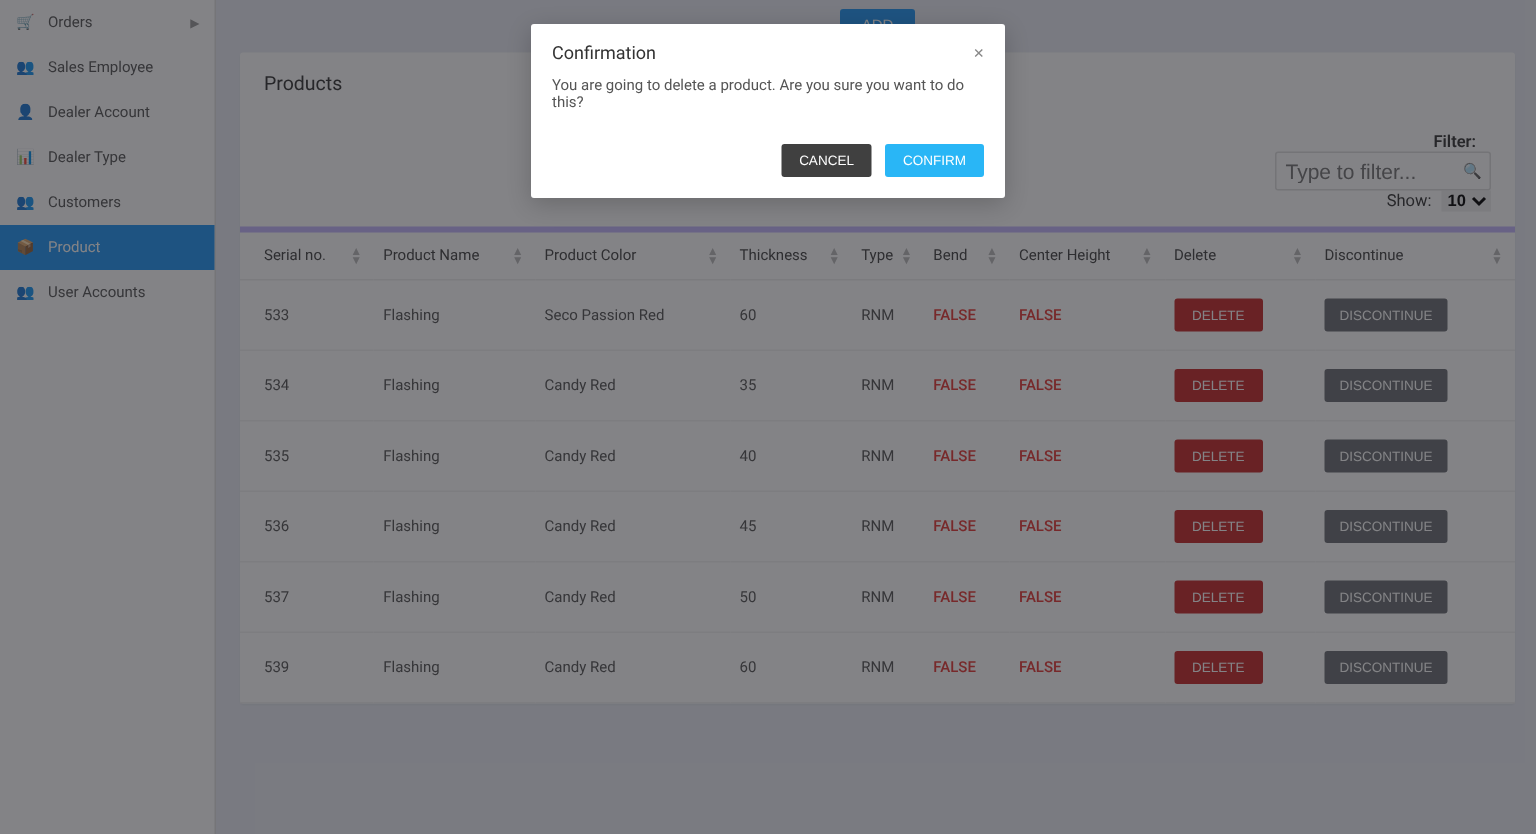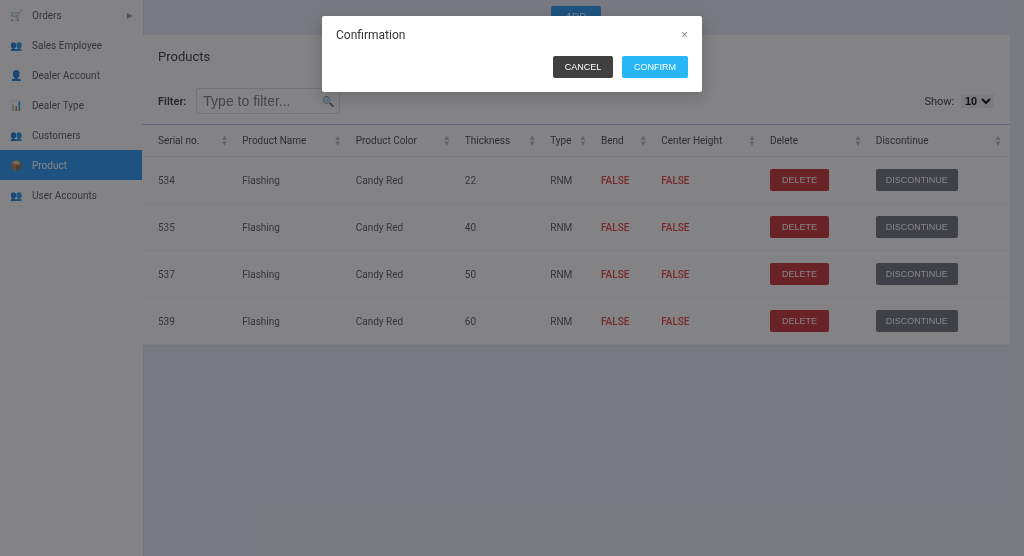--- a/index.html
+++ b/index.html
@@ -4,47 +4,47 @@
   <style>
     * { margin: 0; padding: 0; box-sizing: border-box; }
     body { font-family: -apple-system, BlinkMacSystemFont, 'Segoe UI', Roboto, Arial, sans-serif; font-size: 11px; background: #e9ecf4; color: #333; overflow-x: hidden; width: 1024px; height: 556px; position: relative; }
     
     .sidebar { position: absolute; left: 0; top: 0; width: 144px; height: 556px; background: #fff; border-right: 1px solid #e0e0e0; }
     .sidebar-item { display: flex; align-items: center; padding: 8px 10px; color: #555; cursor: pointer; font-size: 10px; }
     .sidebar-item.active { background: #2196F3; color: #fff; }
     .sidebar-icon { width: 14px; height: 14px; margin-right: 8px; display: inline-flex; align-items: center; justify-content: center; }
     .sidebar-chev { margin-left: auto; font-size: 8px; color: #999; }
     
-    .main { position: absolute; left: 128px; top: 0; right: 0; height: 556px; overflow: auto; }
+    .main { position: absolute; left: 146px; top: 0; right: 0; height: 556px; overflow: auto; }
     .addbar { text-align: center; padding: 6px 0; }
     .btn-add { background: #2196F3; color: #fff; border: none; padding: 6px 14px; font-size: 10px; border-radius: 2px; cursor: pointer; }
     
     .panel { background: #fff; margin: 0 14px 10px; border-radius: 2px; box-shadow: 0 1px 2px rgba(0,0,0,0.05); }
     .panel-title { padding: 14px 16px; font-size: 13px; color: #333; font-weight: 400; }
     
-    .filter-row { display:flex; align-items:center; padding: 10px 16px; border-bottom: 1px solid #c4b5fd; }
+    .filter-row { display:flex; align-items:flex-end; padding: 10px 16px; border-bottom: 4px solid #c4b5fd; flex-direction: column; }
     .filter-label { font-weight:600; font-size:11px; margin-right:10px; }
     .filter-input-wrap { position:relative; }
     .filter-input { border:1px solid #ddd; padding:4px 24px 4px 6px; font-size:14px; width:144px; border-radius:2px; }
     .filter-search-icon { position:absolute; right:6px; top:50%; transform:translateY(-50%); font-size:10px; color:#888; }
     .show-wrap { margin-left:auto; font-size:11px; }
     .show-select { border:none; font-size:11px; font-weight:600; margin-left:4px; }
     
     table { width:100%; border-collapse:collapse; }
     th { text-align:left; padding: 10px 6px; font-size: 10px; font-weight:400; color:#444; border-bottom:1px solid #eee; position:relative; }
     th .sort { position:absolute; right:8px; top:50%; transform:translateY(-50%); color:#bbb; font-size:8px; line-height:6px; }
     th:first-child { padding-left:16px; }
     td { padding: 12px 6px; font-size:10px; color:#555; border-bottom:1px solid #f2f2f2; }
     td:first-child { padding-left:16px; }
     .false-txt { color:#e53935; font-weight:500; }
     .btn-del { background:#c62828; color:#fff; border:none; padding:6px 12px; font-size:9px; border-radius:2px; cursor:pointer; font-weight:500; }
     .btn-disc { background:#6b6e73; color:#fff; border:none; padding:6px 10px; font-size:9px; border-radius:2px; cursor:pointer; font-weight:500; }
     
     .overlay { position:absolute; inset:0; background:rgba(30,30,35,0.55); display:flex; align-items:flex-start; justify-content:center; z-index:100; }
-    .modal { background:#fff; width:380px; margin-top:16px; border-radius:2px; box-shadow:0 4px 16px rgba(0,0,0,0.2); }
+    .modal { background:#fff; width:316px; margin-top:16px; border-radius:2px; box-shadow:0 4px 16px rgba(0,0,0,0.2); }
     .modal-head { display:flex; align-items:center; padding:12px 14px 6px; }
     .modal-title { font-size:12px; color:#333; font-weight:400; }
     .modal-close { margin-left:auto; background:none; border:none; font-size:12px; color:#888; cursor:pointer; }
     .modal-body { padding:4px 14px 14px; font-size:10px; color:#555; }
     .modal-foot { padding:8px 14px 14px; text-align:right; }
     .btn-cancel { background:#404040; color:#fff; border:none; padding:6px 12px; font-size:9px; border-radius:2px; cursor:pointer; font-weight:500; margin-right:6px; }
     .btn-confirm { background:#29b6f6; color:#fff; border:none; padding:6px 12px; font-size:9px; border-radius:2px; cursor:pointer; font-weight:500; }
   </style>
 </head>
 <body>
@@ -114,35 +114,57 @@
             <th>Thickness<span class="sort">▲<br>▼</span></th>
             <th>Type<span class="sort">▲<br>▼</span></th>
             <th>Bend<span class="sort">▲<br>▼</span></th>
             <th>Center Height<span class="sort">▲<br>▼</span></th>
             <th>Delete<span class="sort">▲<br>▼</span></th>
             <th>Discontinue<span class="sort">▲<br>▼</span></th>
           </tr>
         </thead>
       <tbody id="tbody">
           <tr>
+            <td>533</td>
+            <td>Flashing</td>
+            <td>Seco Passion Red</td>
+            <td>60</td>
+            <td>RNM</td>
+            <td><span class="false-txt">FALSE</span></td>
+            <td><span class="false-txt">FALSE</span></td>
+            <td><button class="btn-del">DELETE</button></td>
+            <td><button class="btn-disc">DISCONTINUE</button></td>
+          </tr>
+          <tr>
             <td>534</td>
             <td>Flashing</td>
             <td>Candy Red</td>
-            <td>22</td>
+            <td>35</td>
             <td>RNM</td>
             <td><span class="false-txt">FALSE</span></td>
             <td><span class="false-txt">FALSE</span></td>
             <td><button class="btn-del">DELETE</button></td>
             <td><button class="btn-disc">DISCONTINUE</button></td>
           </tr>
           <tr>
             <td>535</td>
             <td>Flashing</td>
             <td>Candy Red</td>
             <td>40</td>
+            <td>RNM</td>
+            <td><span class="false-txt">FALSE</span></td>
+            <td><span class="false-txt">FALSE</span></td>
+            <td><button class="btn-del">DELETE</button></td>
+            <td><button class="btn-disc">DISCONTINUE</button></td>
+          </tr>
+          <tr>
+            <td>536</td>
+            <td>Flashing</td>
+            <td>Candy Red</td>
+            <td>45</td>
             <td>RNM</td>
             <td><span class="false-txt">FALSE</span></td>
             <td><span class="false-txt">FALSE</span></td>
             <td><button class="btn-del">DELETE</button></td>
             <td><button class="btn-disc">DISCONTINUE</button></td>
           </tr>
           <tr>
             <td>537</td>
             <td>Flashing</td>
             <td>Candy Red</td>
@@ -170,18 +192,19 @@
   </div>
 
 </div>
 
 <div class="overlay">
   <div class="modal">
     <div class="modal-head">
       <span class="modal-title">Confirmation</span>
       <button class="modal-close">×</button>
     </div>
+    <div class="modal-body">You are going to delete a product. Are you sure you want to do this?</div>
     <div class="modal-foot">
       <button class="btn-cancel">CANCEL</button>
       <button class="btn-confirm">CONFIRM</button>
     </div>
   </div>
 </div>
 
 </body></html>

